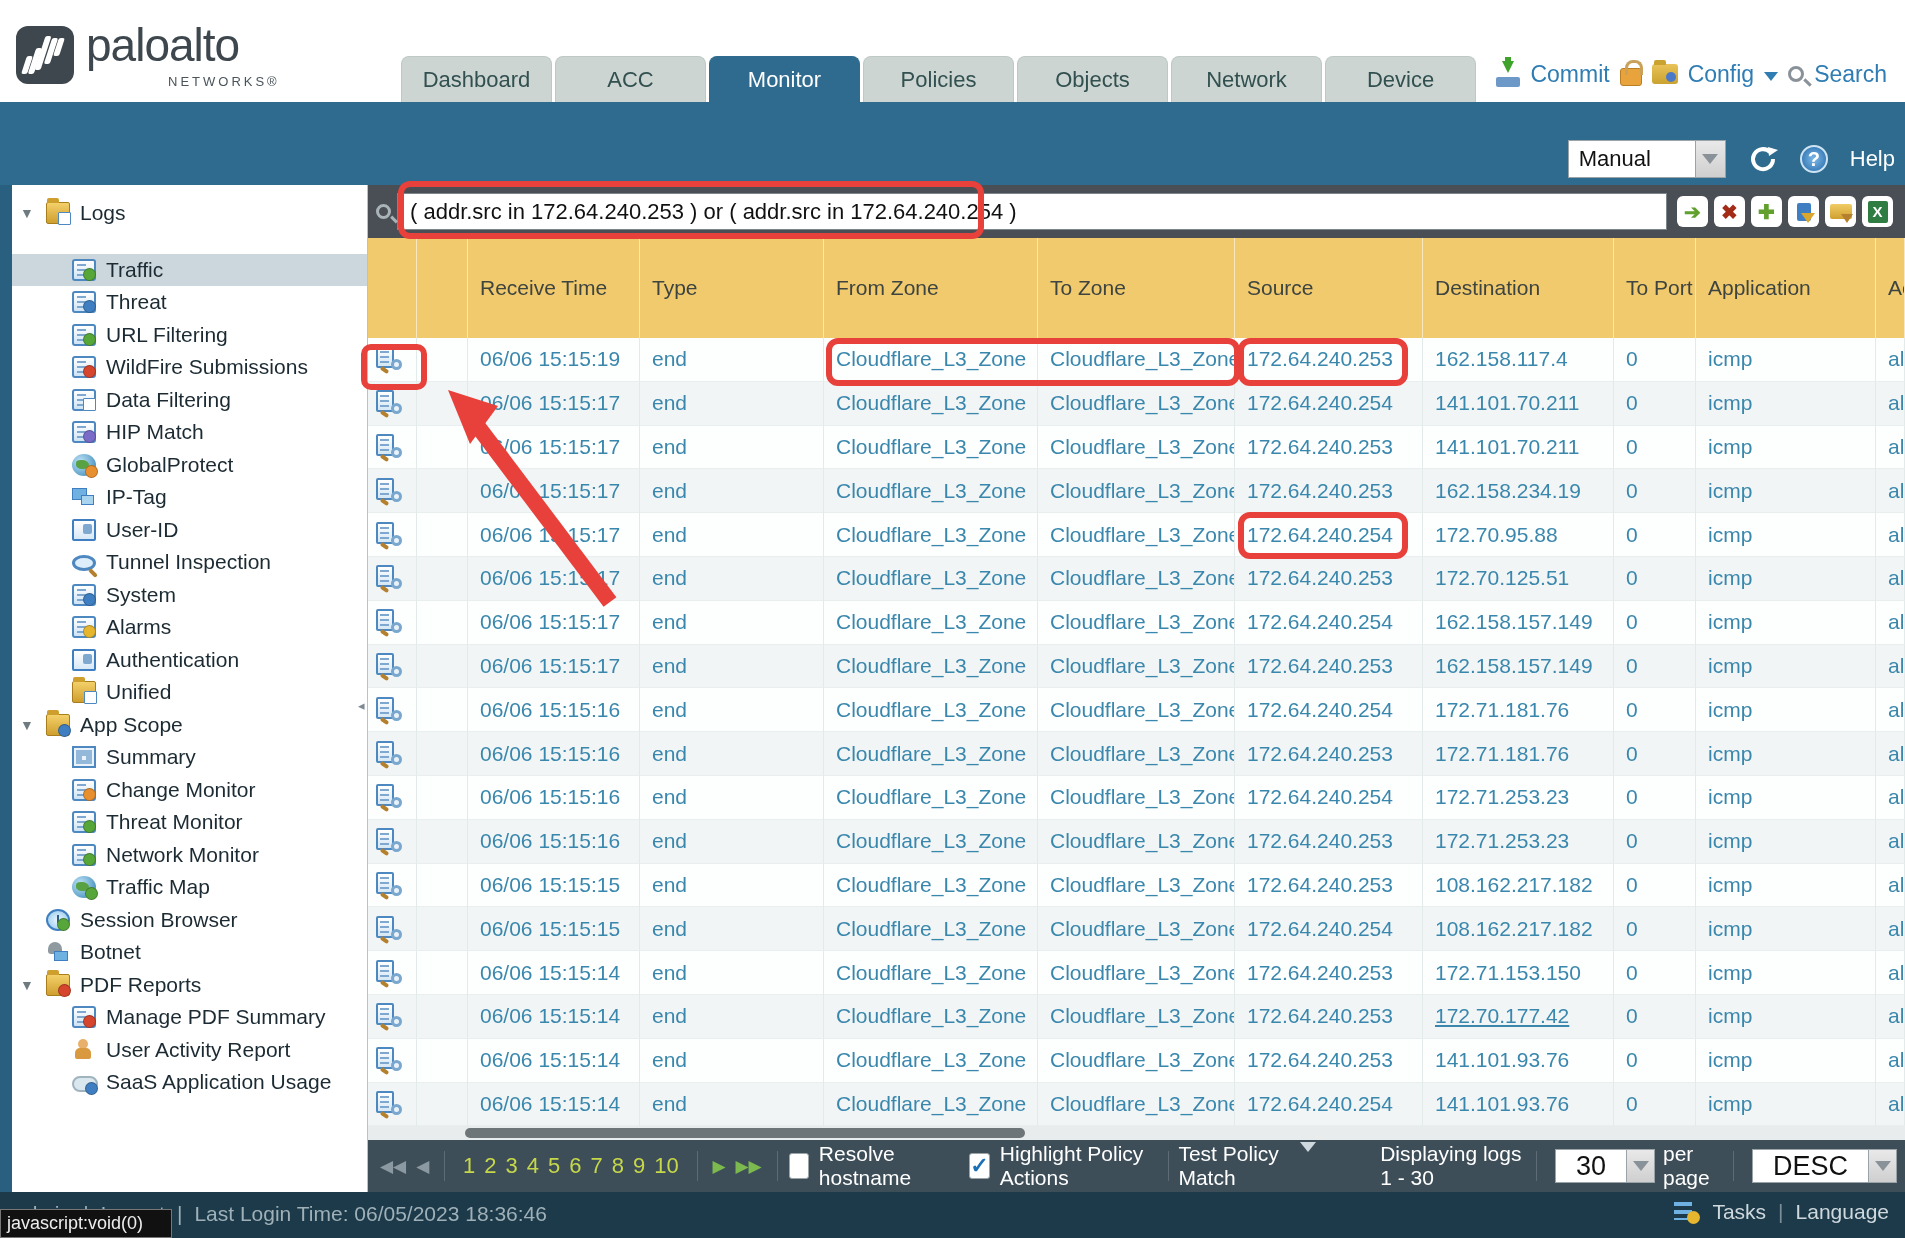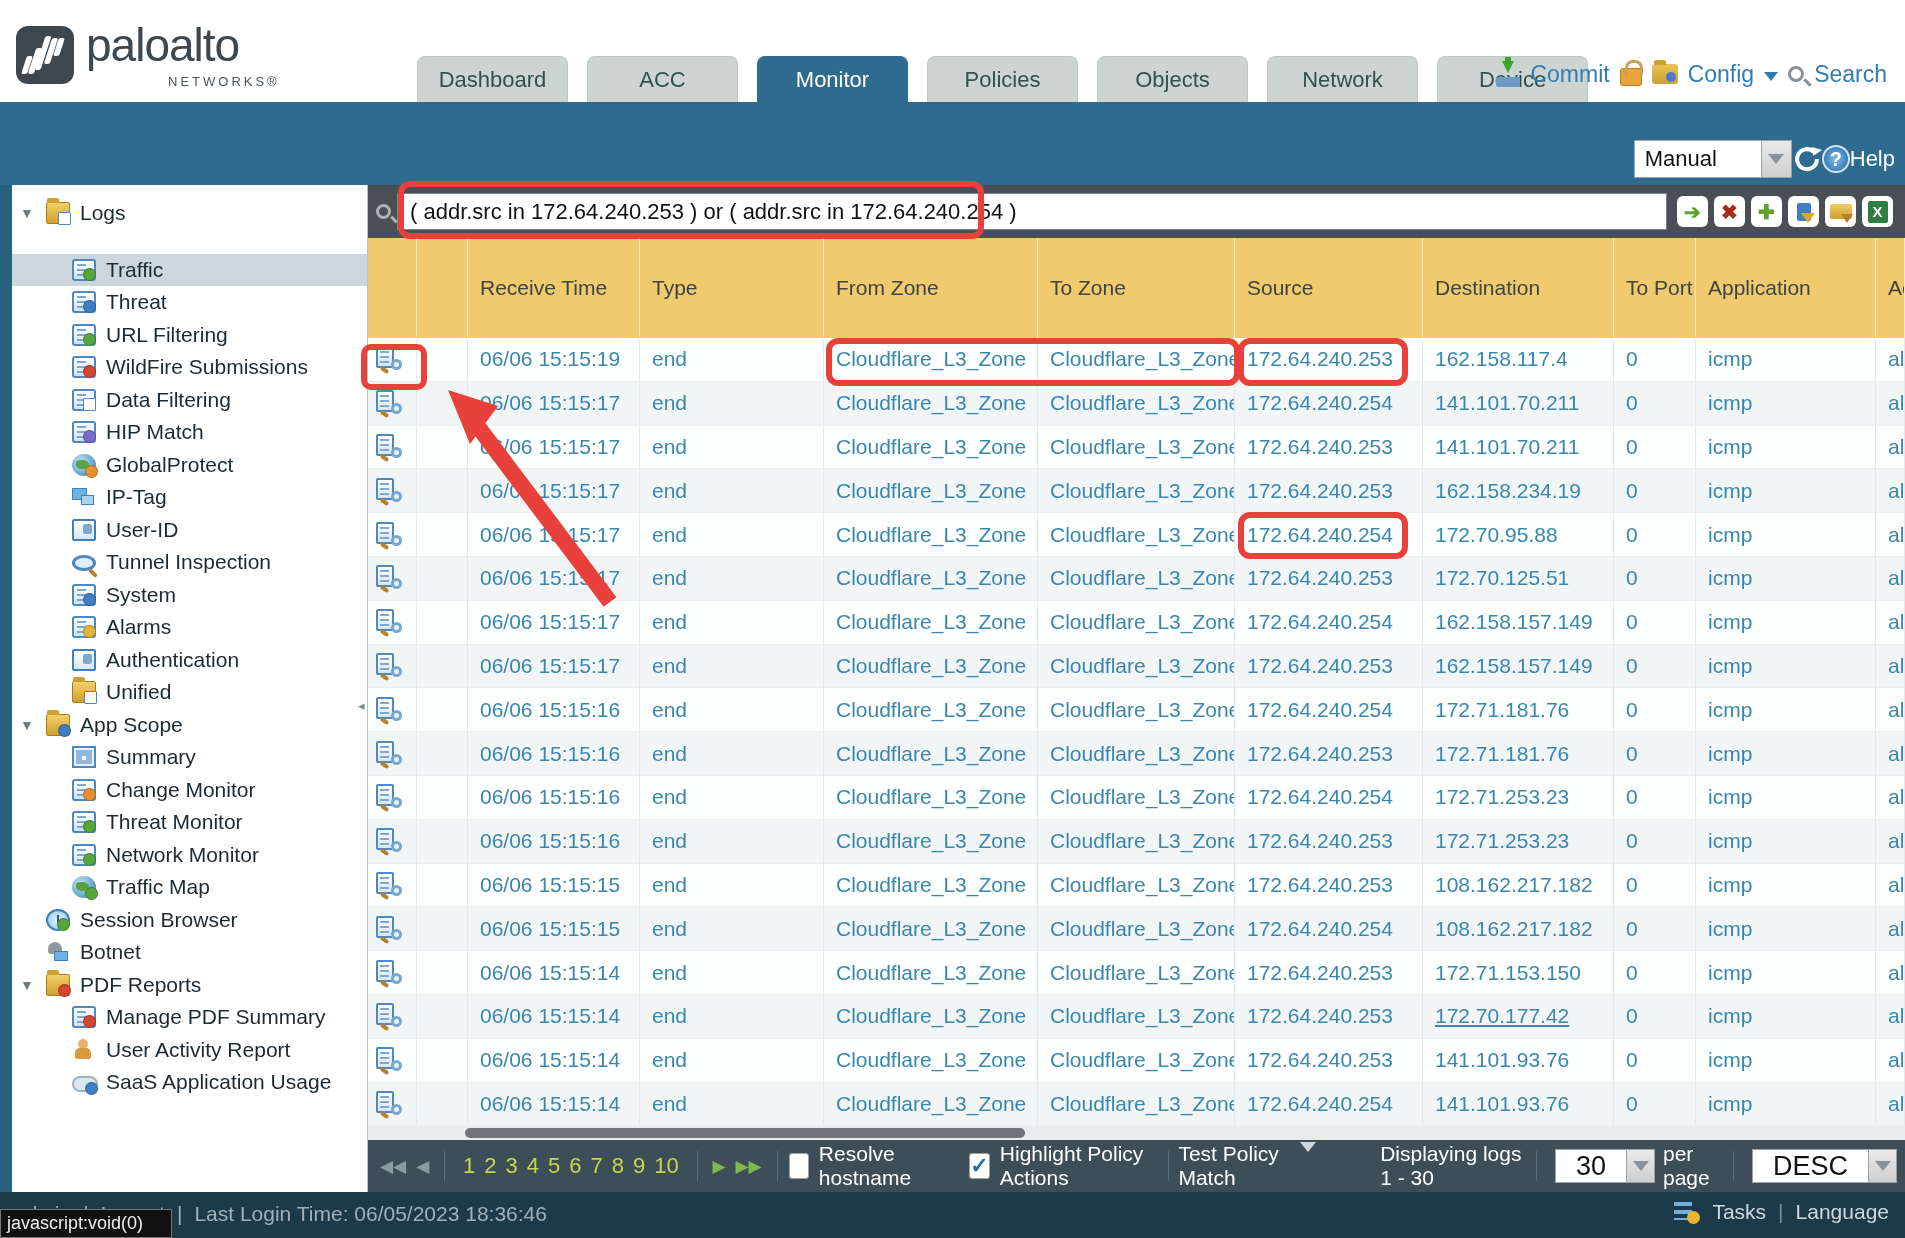--- a/index.html
+++ b/index.html
@@ -9,40 +9,40 @@
   
   .hdr { position:absolute; left:0; top:0; width:1905px; height:102px; background:#ffffff; }
   .logo { position:absolute; left:16px; top:16px; width:300px; height:80px; }
   .logo-mark { position:absolute; left:0; top:10px; width:58px; height:58px; background:#3d474d; border-radius:12px; overflow:hidden; }
   .logo-mark i { position:absolute; bottom:10px; width:6px; background:#fff; transform:skewX(-18deg); border-radius:2px; }
   .logo-word { position:absolute; left:70px; top:2px; font-size:46px; color:#3d474d; letter-spacing:-1px; }
   .logo-sub { position:absolute; left:152px; top:58px; font-size:13px; letter-spacing:3px; color:#4a545a; }
   .tabs { position:absolute; left:401px; bottom:0; display:flex; }
   .tab { width:151px; height:46px; margin-right:3px; background:#ccd5d1; color:#31504f;
          border-radius:8px 8px 0 0; display:flex; align-items:center; justify-content:center;
-         font-size:22px; border:1px solid #bec9c5; border-bottom:none;margin-left:16px; }
+         font-size:22px; border:1px solid #bec9c5; border-bottom:none; }
   .tab.active { background:#2e6b8e; color:#ffffff; border-color:#2e6b8e; }
   .hdr-actions { position:absolute; right:18px; top:56px; height:36px; display:flex; align-items:center; gap:10px;
                  font-size:23px; color:#2f7db3; }
   .commit-ic { width:26px; height:26px; position:relative; }
   .commit-ic .arr { position:absolute; left:8px; top:0; width:0; height:0; border-left:6px solid transparent; border-right:6px solid transparent; border-top:12px solid #3fa32b; }
   .commit-ic .stem { position:absolute; left:11px; top:-4px; width:6px; height:8px; background:#3fa32b; }
   .commit-ic .tray { position:absolute; left:2px; bottom:0; width:24px; height:10px; background:#6d99c9; border-radius:2px; }
   .lock-ic { width:22px; height:18px; background:#e8a33d; border:1px solid #b97f22; border-radius:3px; position:relative; margin-top:6px; }
   .lock-ic:before { content:""; position:absolute; left:4px; top:-9px; width:12px; height:12px; border:3px solid #caa15a; border-bottom:none; border-radius:8px 8px 0 0; }
   .cfg-ic { width:26px; height:20px; background:linear-gradient(#e9c35a,#caa22f); border-radius:3px; position:relative; }
   .cfg-ic:before { content:""; position:absolute; left:2px; top:-4px; width:12px; height:5px; background:#caa22f; border-radius:2px 2px 0 0; }
   .cfg-ic:after { content:""; position:absolute; right:2px; bottom:2px; width:10px; height:10px; background:#4a79c9; border-radius:50%; }
   .caret-dn { width:0; height:0; border-left:7px solid transparent; border-right:7px solid transparent; border-top:9px solid #2f7db3; margin-top:4px; }
   .search-ic { width:16px; height:16px; border:3px solid #8a9299; border-radius:50%; position:relative; }
   .search-ic:after { content:""; position:absolute; left:12px; top:12px; width:9px; height:3px; background:#8a9299; transform:rotate(45deg); }
 
   
   .teal { position:absolute; left:0; top:102px; width:1905px; height:83px; background:#2e6b8e; }
-  .teal-controls { position:absolute; right:10px; top:38px; display:flex; align-items:center; gap:0; }
+  .teal-controls { position:absolute; right:10px; top:38px; display:flex; align-items:center; gap:22px; }
   .select-box { display:flex; height:38px; }
   .select-box .val { background:#fff; border:1px solid #9aa4a8; display:flex; align-items:center; padding:0 10px; font-size:22px; color:#111; }
   .select-box .btn { width:30px; background:linear-gradient(#e9e9e9,#cfcfcf); border:1px solid #9aa4a8; border-left:none; display:flex; align-items:center; justify-content:center; }
   .tri-dn { width:0; height:0; border-left:8px solid transparent; border-right:8px solid transparent; border-top:10px solid #8a9299; }
   .help-circle { width:28px; height:28px; border-radius:50%; background:radial-gradient(#7db9e8,#2268a8); color:#fff; font-size:20px; font-weight:bold; display:flex; align-items:center; justify-content:center; border:2px solid #cfe4f2; }
   .teal-label { color:#fff; font-size:22px; }
 
   
   .left-strip { position:absolute; left:0; top:185px; width:12px; height:1007px; background:#29607f; }
   .sidebar { position:absolute; left:12px; top:185px; width:356px; height:1007px; background:#ffffff; border-right:1px solid #b9c2c6; overflow:hidden; }

